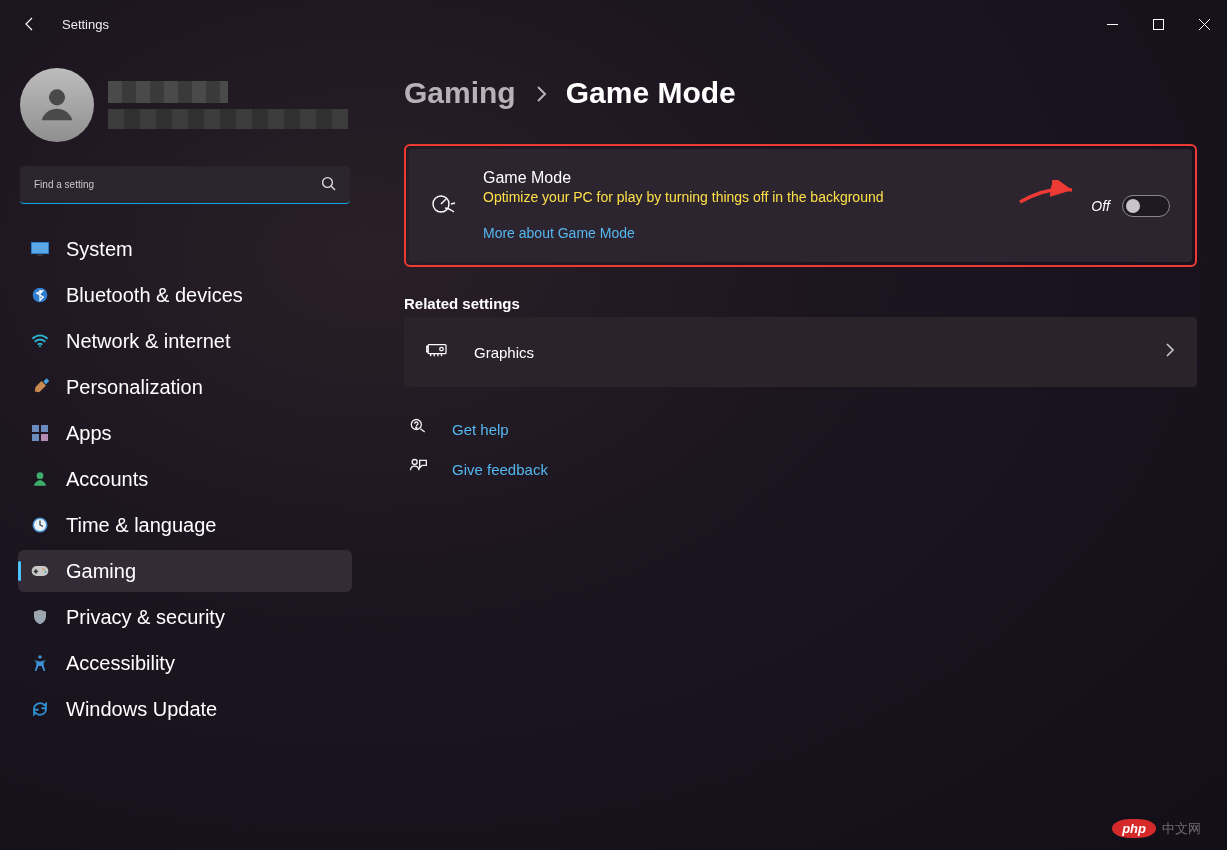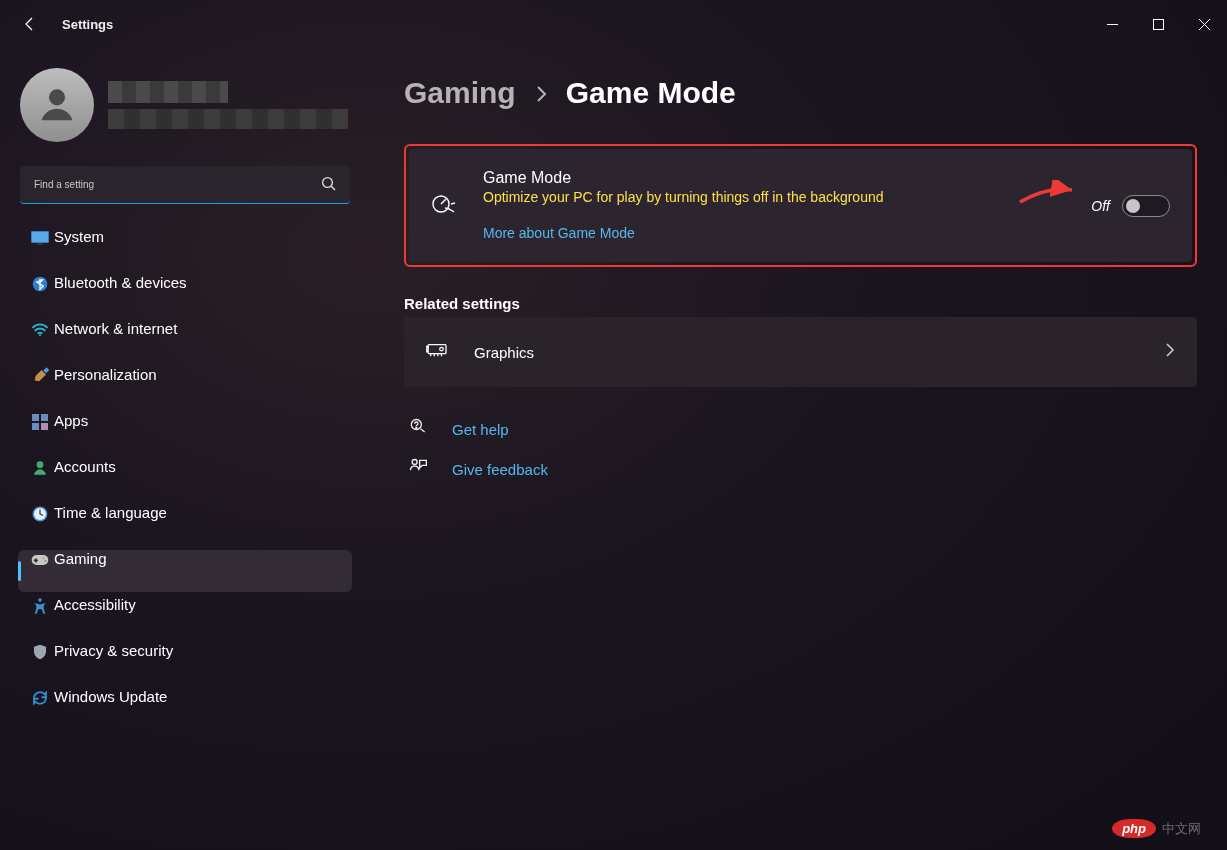--- a/index.html
+++ b/index.html
@@ -2,41 +2,41 @@
 <html><head>
 <meta charset="utf-8">
 <style>
   * { box-sizing: border-box; margin: 0; padding: 0; font-family: "Segoe UI Variable", "Segoe UI", Tahoma, sans-serif; }
   html, body { width: 1227px; height: 850px; background: radial-gradient(ellipse at 30% 30%, #2a1f26 0%, #1b1520 40%, #120f18 100%); color: #fff; overflow: hidden; }
 
   
   .titlebar { height: 48px; display: flex; align-items: center; justify-content: space-between; padding-left: 18px; }
   .titlebar-left { display: flex; align-items: center; gap: 20px; }
   .back-btn { width: 24px; height: 24px; display: flex; align-items: center; justify-content: center; color: #fff; cursor: pointer; }
-  .app-title { font-size: 13px; color: #eee; font-weight: bold; }
+  .app-title { font-size: 13px; color: #eee; }
   .win-controls { display: flex; }
   .win-ctrl { width: 46px; height: 32px; display: flex; align-items: center; justify-content: center; color: #fff; cursor: pointer; }
 
   
   .body { display: flex; height: calc(850px - 48px); }
   .sidebar { width: 360px; padding: 20px 8px 0 18px; display: flex; flex-direction: column; }
 
   .profile { display: flex; align-items: center; gap: 14px; margin-bottom: 24px; padding-left: 2px; }
   .avatar { width: 74px; height: 74px; border-radius: 50%; background: linear-gradient(#bdbdbd,#8f8f8f); display: flex; align-items: center; justify-content: center; }
   .profile-text { flex: 1; }
   .profile-name { height: 22px; width: 120px; background: repeating-linear-gradient(90deg,#4a4a4a 0 14px,#3a3a3a 14px 28px); filter: blur(0.5px); margin-bottom: 6px; }
   .profile-email { height: 20px; width: 240px; background: repeating-linear-gradient(90deg,#3c3c3c 0 16px,#303030 16px 32px); filter: blur(0.5px); }
 
   .search { position: relative; margin: 0 2px 24px 2px; }
   .search input { width: 100%; height: 38px; background: #2a252d; border: none; border-bottom: 1px solid #0ea5e9; border-radius: 4px; color: #fff; padding: 0 40px 0 14px; font-size: 10px; outline: none; }
   .search input::placeholder { color: #c9c9c9; }
   .search-icon { position: absolute; right: 12px; top: 9px; color: #ddd; }
 
   .nav { display: flex; flex-direction: column; gap: 4px; }
-  .nav-item { display: flex; align-items: flex-start; gap: 4px; height: 42px; padding: 0 12px; border-radius: 6px; font-size: 15px; color: #fff; cursor: pointer; position: relative; }
+  .nav-item { display: flex; align-items: center; gap: 16px; height: 42px; padding: 0 12px; border-radius: 6px; font-size: 20px; color: #fff; cursor: pointer; position: relative; }
   .nav-item.active { background: #332c36; }
   .nav-item.active::before { content: ""; position: absolute; left: 0; top: 11px; bottom: 11px; width: 3px; background: #4cc2ff; border-radius: 2px; }
   .nav-icon { width: 20px; height: 20px; display: flex; align-items: center; justify-content: center; font-size: 16px; }
 
   
   .main { flex: 1; padding: 28px 30px 0 44px; overflow-y: auto; }
   .breadcrumb { display: flex; align-items: center; gap: 18px; font-size: 30px; font-weight: 600; margin-bottom: 34px; }
   .breadcrumb .parent { color: #b6b2b7; }
   .breadcrumb .sep { color: #b6b2b7; }
 
@@ -201,34 +201,34 @@
               <rect x="6" y="6" width="2" height="5" fill="#333"></rect>
               <rect x="4.5" y="7.5" width="5" height="2" fill="#333"></rect>
               <circle cx="16" cy="6" r="1.3" fill="#d94"></circle>
               <circle cx="18.5" cy="9" r="1.3" fill="#5a9"></circle>
             </svg>
           </span>
           <span>Gaming</span>
         </div>
       <div class="nav-item">
           <span class="nav-icon">
+            <svg width="16" height="18" viewBox="0 0 24 26" fill="#9ba6b0">
+              <path d="M12 2l9 3v7c0 6-4 10-9 12-5-2-9-6-9-12V5z"></path>
+            </svg>
+          </span>
+          <span>Privacy &amp; security</span>
+        </div>
+      <div class="nav-item">
+          <span class="nav-icon">
             <svg width="18" height="18" viewBox="0 0 24 24" fill="#3f8fd1">
               <circle cx="12" cy="4" r="2.4"></circle>
               <path d="M4 8l8 2 8-2-3 3v5l2 6-2 1-3-7h-4l-3 7-2-1 2-6v-5z"></path>
             </svg>
           </span>
           <span>Accessibility</span>
-        </div>
-      <div class="nav-item">
-          <span class="nav-icon">
-            <svg width="16" height="18" viewBox="0 0 24 26" fill="#9ba6b0">
-              <path d="M12 2l9 3v7c0 6-4 10-9 12-5-2-9-6-9-12V5z"></path>
-            </svg>
-          </span>
-          <span>Privacy &amp; security</span>
         </div>
       <div class="nav-item">
           <span class="nav-icon">
             <svg width="18" height="18" viewBox="0 0 24 24" fill="none" stroke="#2f8fd1" stroke-width="2.4">
               <path d="M4 12a8 8 0 0 1 14-5l2-2v6h-6"></path>
               <path d="M20 12a8 8 0 0 1-14 5l-2 2v-6h6"></path>
             </svg>
           </span>
           <span>Windows Update</span>
         </div>

